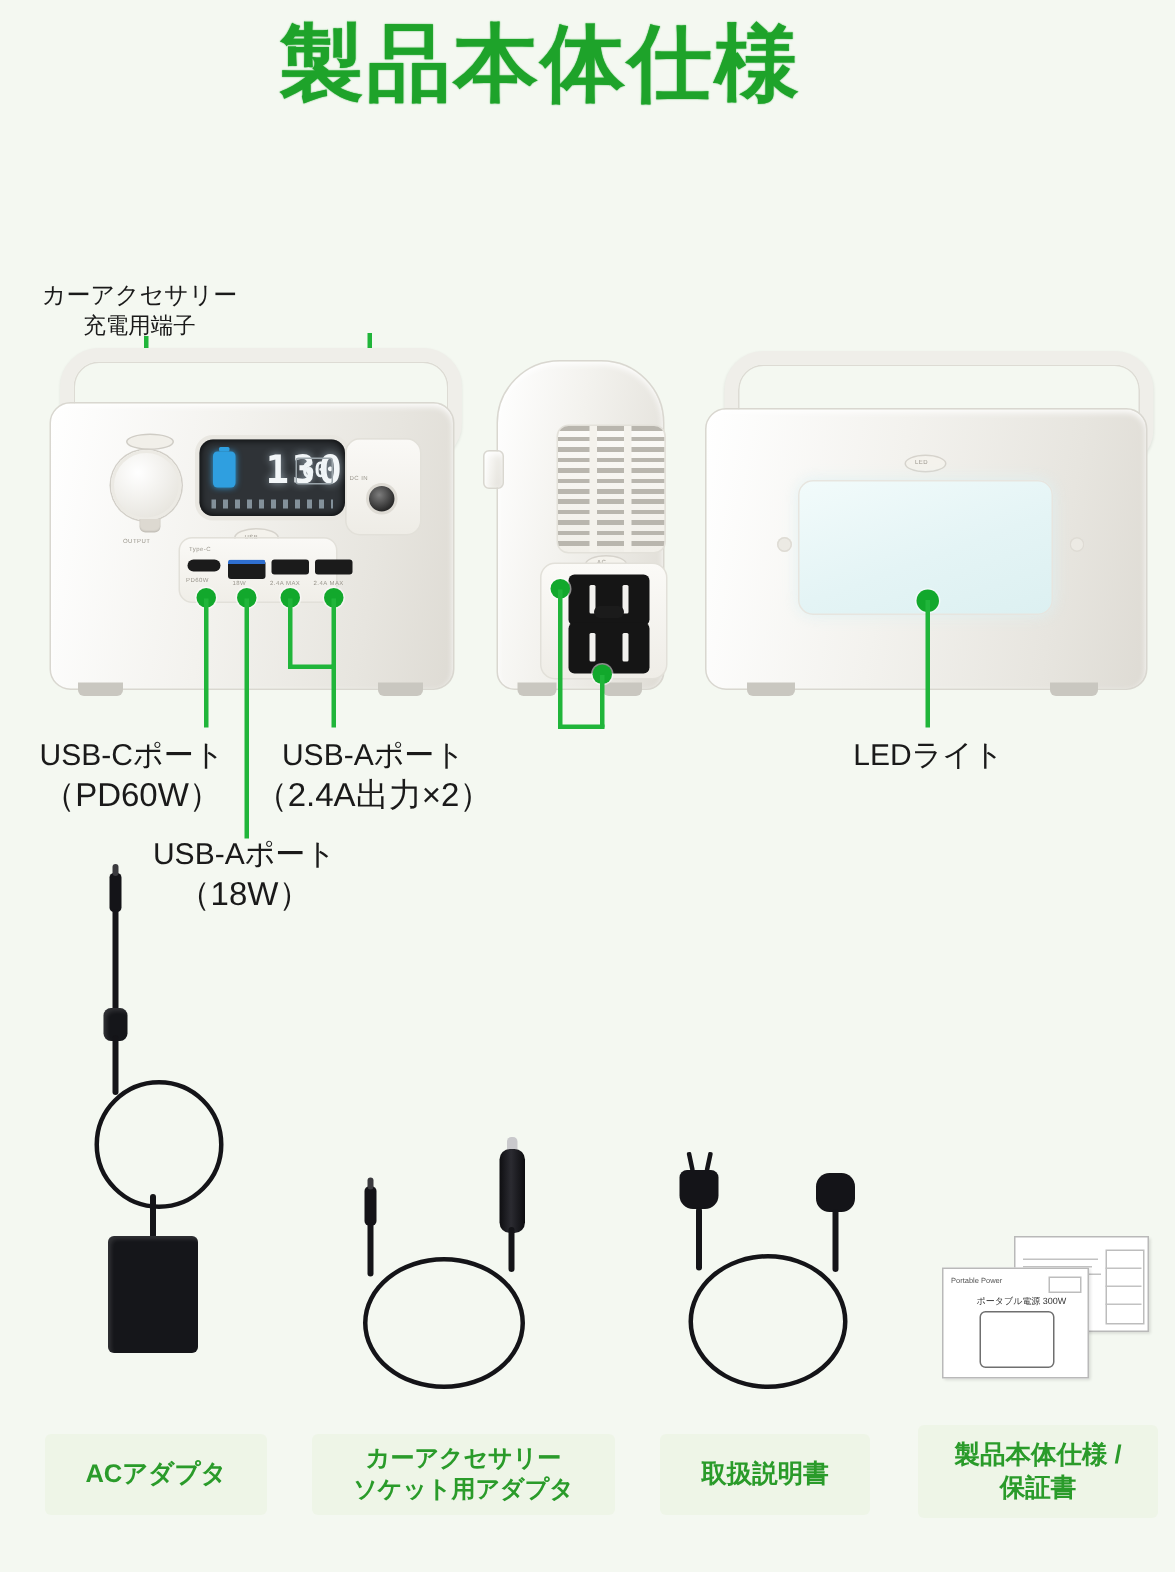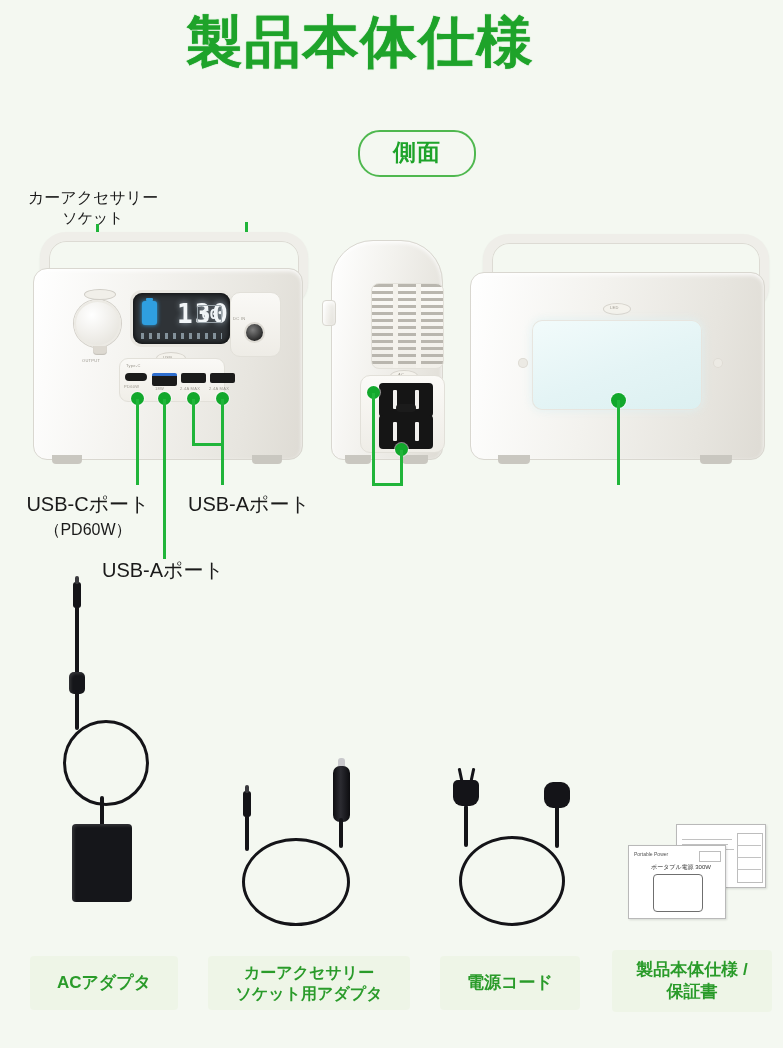--- a/index.html
+++ b/index.html
@@ -34,21 +34,21 @@
     letter-spacing:1px;
   }
 
   
   .callout{
     position:absolute;color:#1a1a1a;font-size:16px;line-height:20px;
     text-align:center;white-space:nowrap;
   }
   .callout .sub{font-size:15px;display:block;}
   .callout-big{font-size:20px;line-height:25px;}
-  .callout-big .sub{font-size:16px;}
+  .callout-big .sub{font-size:22px;}
 
   
   .lead-v{position:absolute;width:3px;background:#20b53a;}
   .lead-h{position:absolute;height:3px;background:#20b53a;}
   .dot{position:absolute;width:15px;height:15px;border-radius:50%;
        background:#12a82c;box-shadow:0 0 0 1px rgba(255,255,255,.5);}
   .dot.sm{width:13px;height:13px;}
 
   
   .device{position:absolute;}
@@ -193,27 +193,24 @@
   .doc-text{position:absolute;font-size:5px;color:#555;white-space:nowrap;}
   .doc-draw{position:absolute;border:1px solid #6f6f6f;border-radius:4px;background:#fff;}
 </style>
 </head>
 <body>
 
 <div class="page">
 
   <div class="section-title" id="title-main">製品本体仕様</div>
 
-  <div class="view-badge" style="left:358px;top:130px;width:78px;">
-    <span>側面</span>
-  </div>
 
   <div class="callout" style="left:18px;top:188px;width:150px;">
     <span>カーアクセサリー</span>
-    <span class="sub">ソケット</span>
+    <span class="sub">充電用端子</span>
   </div>
 
 
   <div class="lead-v" style="left:96px;top:224px;height:90px;"></div>
   <div class="dot" style="left:90px;top:308px;"></div>
 
   <div class="lead-v" style="left:245px;top:222px;height:86px;"></div>
   <div class="dot" style="left:239px;top:303px;"></div>
 
   <div class="device">
@@ -271,24 +268,26 @@
   <div class="lead-h" style="left:192px;top:443px;width:32px;"></div>
   <div class="lead-v" style="left:221px;top:443px;height:42px;"></div>
 
   <div class="callout callout-big" style="left:8px;top:492px;width:160px;">
     <span>USB-Cポート</span>
     <span class="sub">（PD60W）</span>
   </div>
 
   <div class="callout callout-big" style="left:166px;top:492px;width:166px;">
     <span>USB-Aポート</span>
+    <span class="sub">（2.4A出力×2）</span>
   </div>
 
   <div class="callout callout-big" style="left:78px;top:558px;width:170px;">
     <span>USB-Aポート</span>
+    <span class="sub">（18W）</span>
   </div>
 
   <div class="device">
     <div class="body-shell" style="left:331px;top:240px;width:110px;height:218px;border-radius:42px 42px 12px 12px;"></div>
     <div class="body-shell" style="left:322px;top:300px;width:12px;height:24px;border-radius:4px;"></div>
     <div class="foot" style="left:345px;top:455px;width:26px;"></div>
     <div class="foot" style="left:402px;top:455px;width:26px;"></div>
 
     <div class="vent" style="left:371px;top:283px;width:71px;height:84px;">
       <div class="vent-mask" style="left:21px;"></div>
@@ -327,20 +326,23 @@
     <div class="microtext" style="left:610px;top:305px;">LED</div>
 
     <div class="led-panel" style="left:532px;top:320px;width:170px;height:90px;"></div>
     <div class="screw" style="left:518px;top:358px;"></div>
     <div class="screw" style="left:713px;top:358px;"></div>
   </div>
 
   <div class="dot" style="left:611px;top:393px;"></div>
   <div class="lead-v" style="left:617px;top:400px;height:85px;"></div>
 
+  <div class="callout callout-big" style="left:545px;top:492px;width:148px;">
+    <span>LEDライト</span>
+  </div>
 
 
   <div class="acc">
     <div class="plug-dc" style="left:73px;top:582px;"></div>
     <div class="wire-straight" style="left:75px;top:606px;width:4px;height:70px;"></div>
     <div class="brick" style="left:69px;top:672px;width:16px;height:22px;border-radius:5px;"></div>
     <div class="wire-straight" style="left:75px;top:690px;width:4px;height:40px;"></div>
     <div class="wire" style="left:63px;top:720px;width:80px;height:80px;"></div>
     <div class="wire-straight" style="left:100px;top:796px;width:4px;height:32px;"></div>
     <div class="brick" style="left:72px;top:824px;width:60px;height:78px;"></div>
@@ -364,21 +366,21 @@
 
   <div class="acc">
     <div class="prong" style="left:459px;top:768px;transform:rotate(-12deg);"></div>
     <div class="prong" style="left:471px;top:768px;transform:rotate(12deg);"></div>
     <div class="ac-plug" style="left:453px;top:780px;border-radius:5px 5px 9px 9px;"></div>
     <div class="wire-straight" style="left:464px;top:805px;width:4px;height:42px;"></div>
     <div class="fig8" style="left:544px;top:782px;border-radius:9px;"></div>
     <div class="wire-straight" style="left:555px;top:806px;width:4px;height:42px;"></div>
     <div class="wire" style="left:459px;top:836px;width:100px;height:84px;"></div>
     <div class="acc-caption" style="left:440px;top:956px;width:140px;height:54px;display:flex;align-items:center;justify-content:center;">
-      <span>電源コード</span>
+      <span>取扱説明書</span>
     </div>
   </div>
 
   <div class="acc">
     <div class="doc" style="left:676px;top:824px;width:88px;height:62px;">
       <div class="doc-line" style="left:5px;top:14px;width:50px;"></div>
       <div class="doc-line" style="left:5px;top:19px;width:46px;"></div>
       <div class="doc-line" style="left:5px;top:24px;width:52px;"></div>
       <div class="doc-box" style="left:60px;top:8px;width:24px;height:48px;"></div>
       <div class="doc-line" style="left:60px;top:20px;width:24px;"></div>

